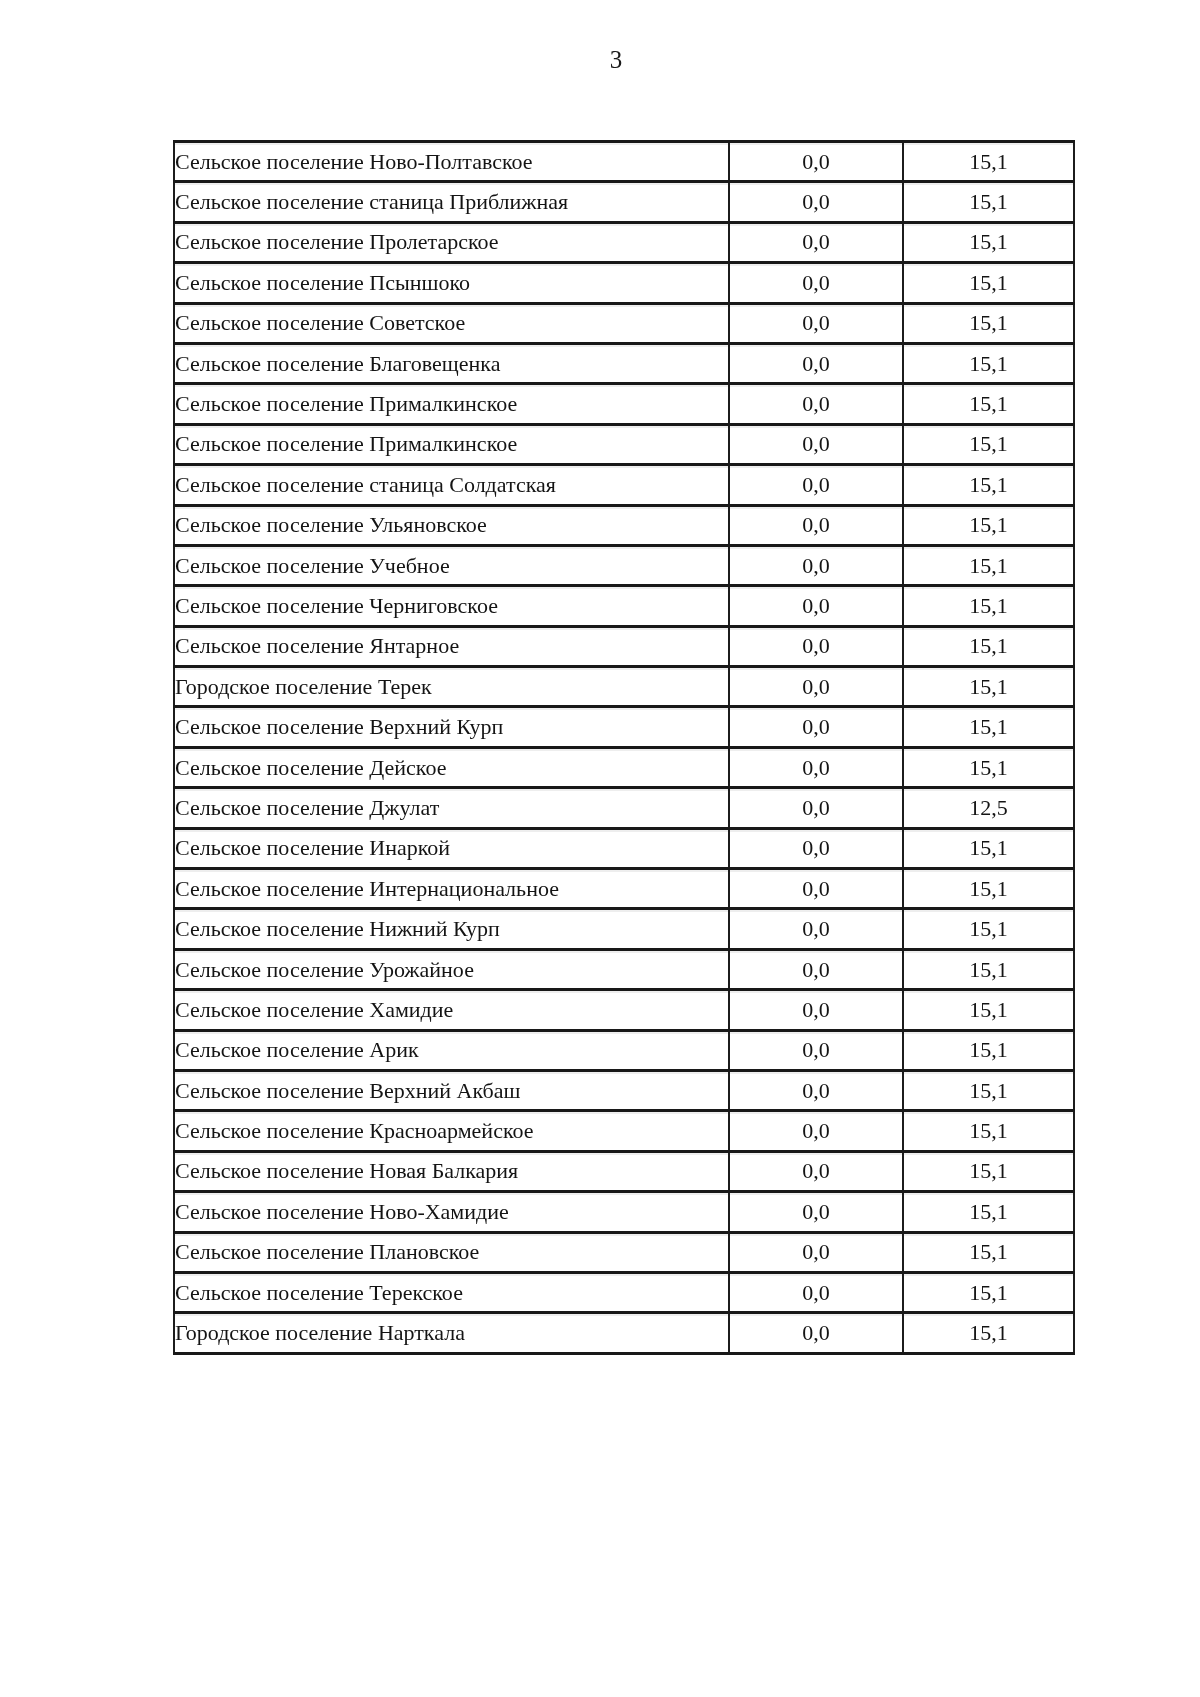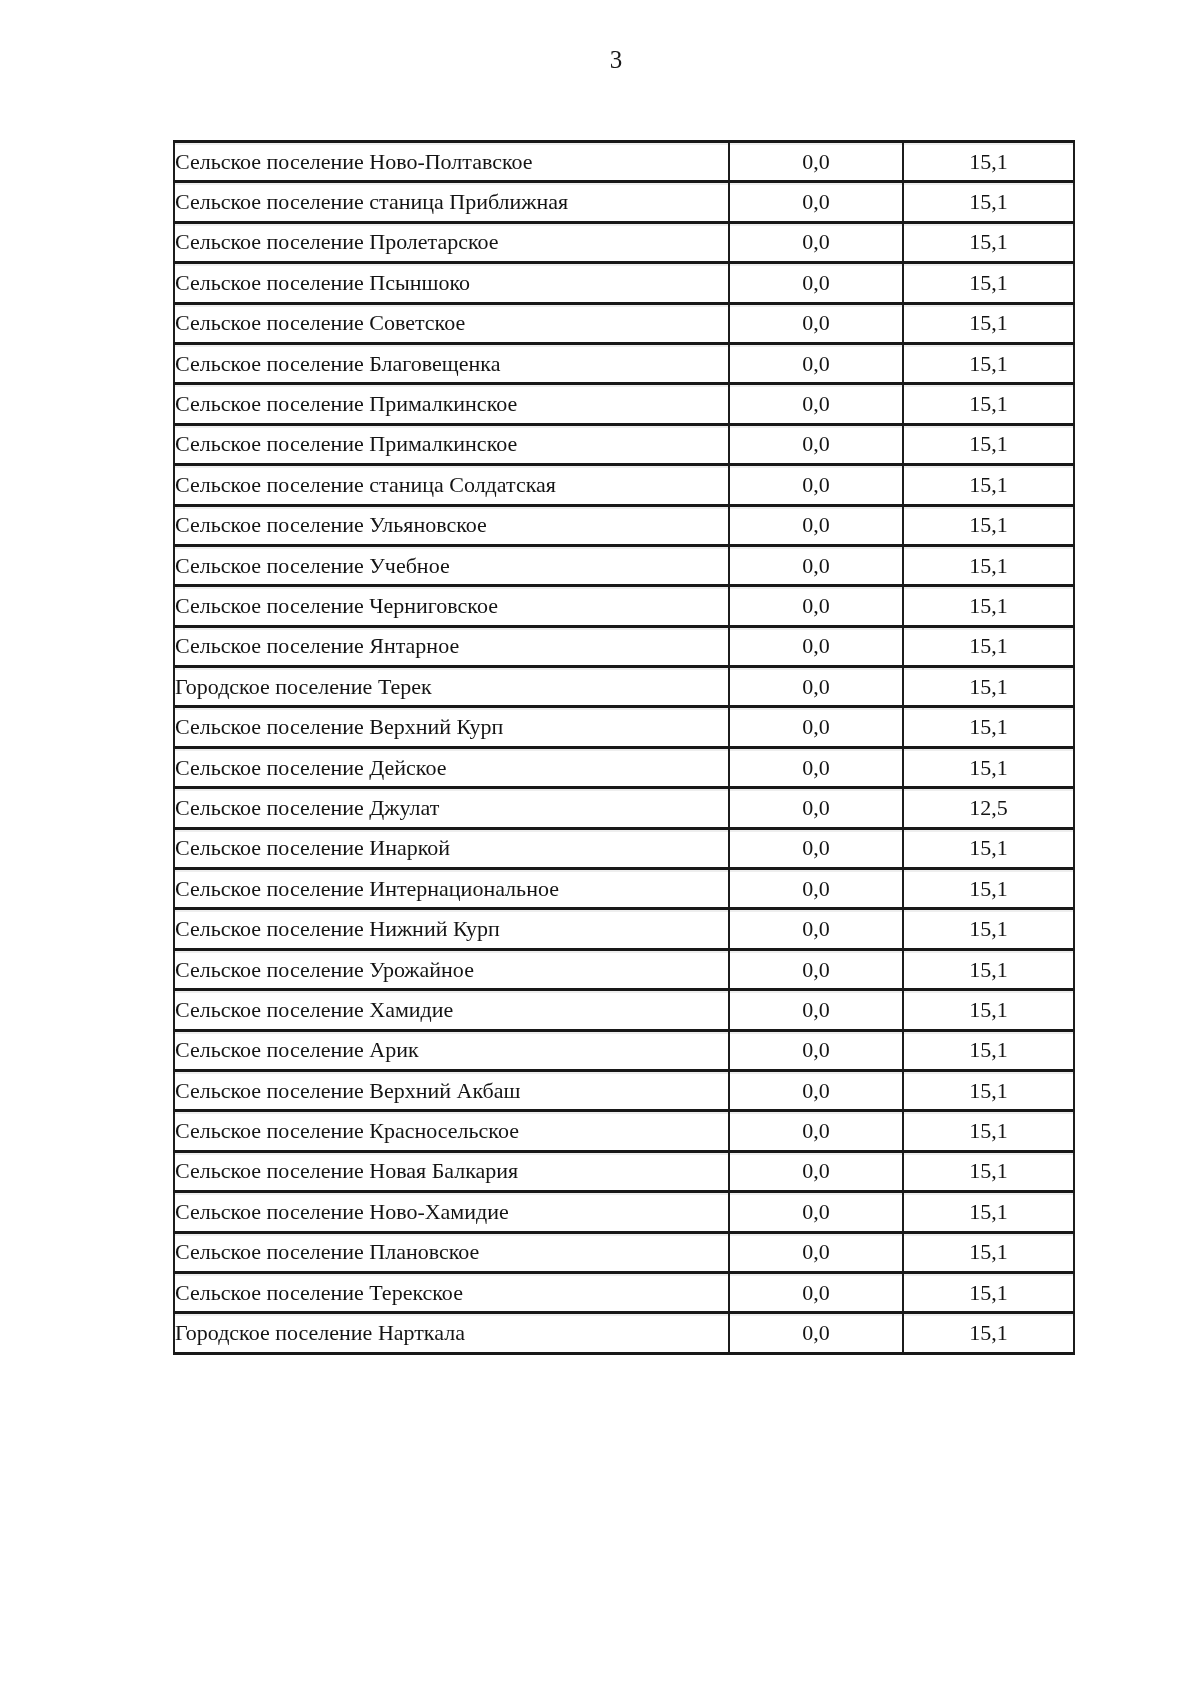--- a/index.html
+++ b/index.html
@@ -187,21 +187,21 @@
           <td class="name-cell">Сельское поселение Арик</td>
           <td class="value-cell">0,0</td>
           <td class="value-cell">15,1</td>
         </tr>
         <tr>
           <td class="name-cell">Сельское поселение Верхний Акбаш</td>
           <td class="value-cell">0,0</td>
           <td class="value-cell">15,1</td>
         </tr>
         <tr>
-          <td class="name-cell">Сельское поселение Красносельское</td>
+          <td class="name-cell">Сельское поселение Красноармейское</td>
           <td class="value-cell">0,0</td>
           <td class="value-cell">15,1</td>
         </tr>
         <tr>
           <td class="name-cell">Сельское поселение Новая Балкария</td>
           <td class="value-cell">0,0</td>
           <td class="value-cell">15,1</td>
         </tr>
         <tr>
           <td class="name-cell">Сельское поселение Ново-Хамидие</td>

